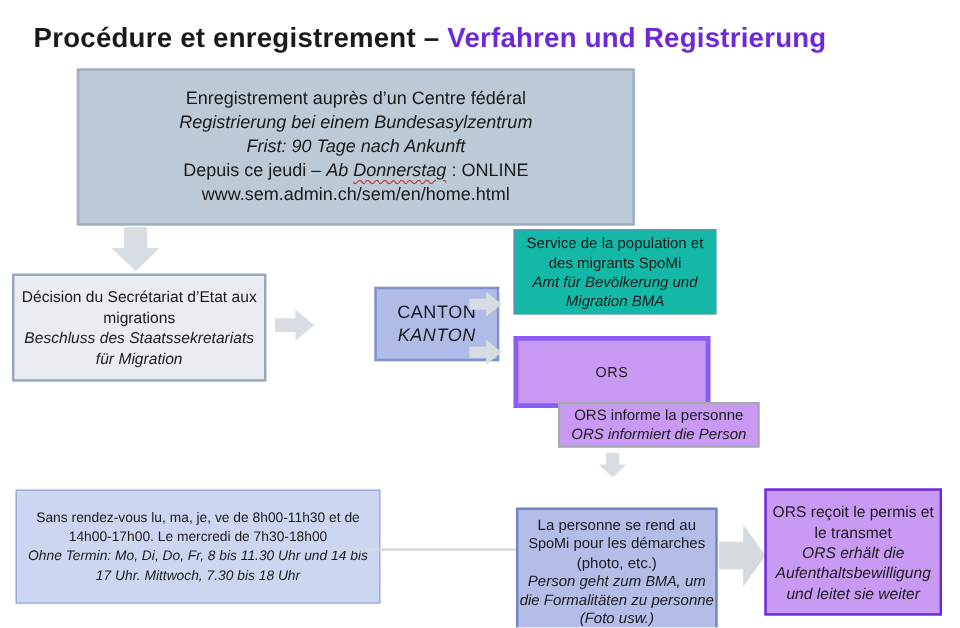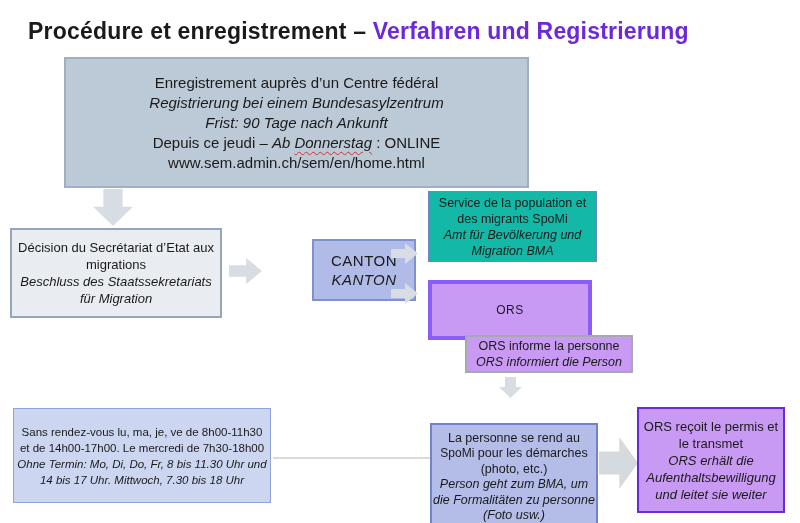--- a/index.html
+++ b/index.html
@@ -48,21 +48,21 @@
     left:428px; top:280px; width:164px; height:60px;
     background:#c99af3; border:4px solid #8b5cf6;
     font-size:12px; letter-spacing:0.5px;
   }
   .ors-inform-box {
     left:427px; top:335px; width:168px; height:38px;
     background:#c99af3; border:2px solid #a6a9b0;
     font-size:12.5px; line-height:16px;margin-left:38px;
   }
   .hours-box {
-    left:13px; top:408px; width:258px; height:95px;
+    left:13px; top:408px; width:304px; height:95px;
     background:#cdd6f1; border:1.5px solid #8fa3d8;
     font-size:11.5px; line-height:16px; padding:0 2px;
   }
   .person-box {
     left:430px; top:423px; width:168px; height:108px;
     background:#b4bce8; border:2px solid #7383c7;
     font-size:12.5px; line-height:15.5px;
   }
   .person-box .big { font-size:12px; }
   .permit-box {

